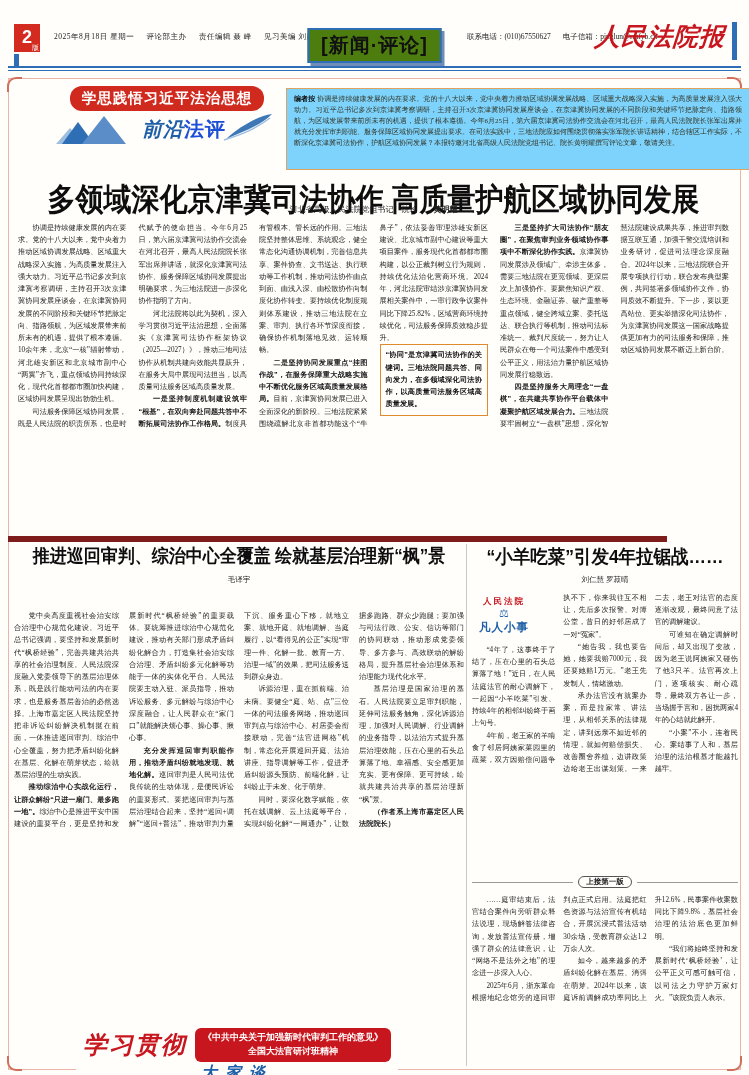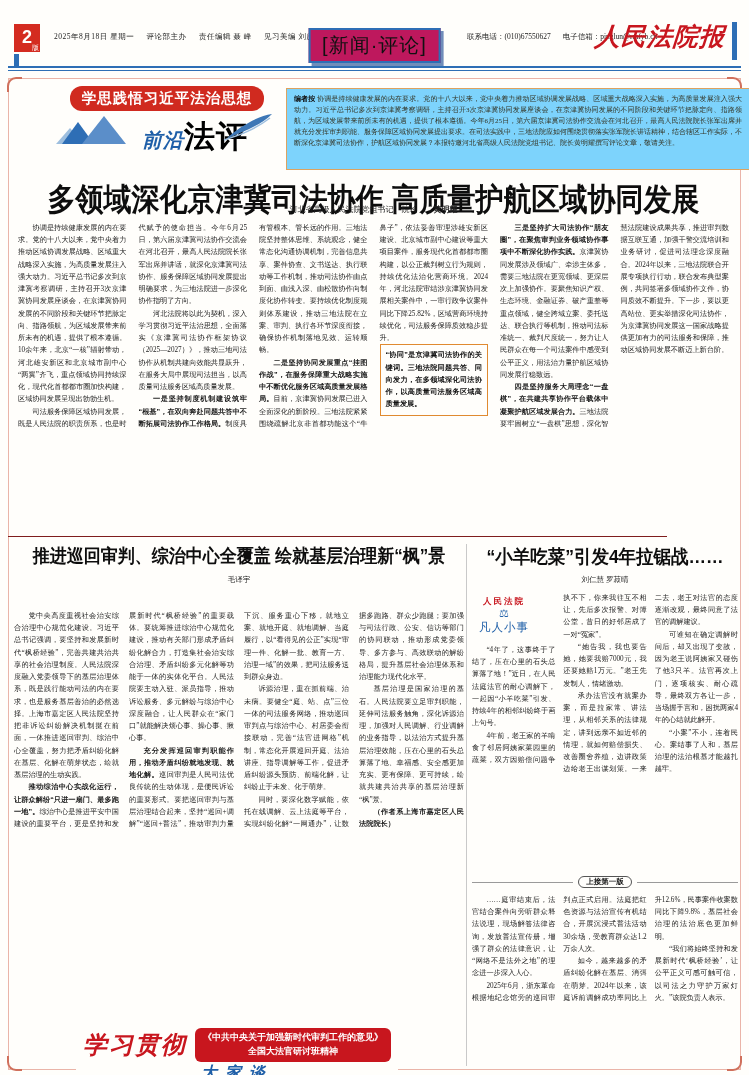--- a/index.html
+++ b/index.html
@@ -6,51 +6,51 @@
   .page{position:relative;width:749px;height:1075px;margin:0 auto;background:#fffefb;overflow:hidden;
         font-family:"Liberation Serif",serif;color:#1b1b1b;}
   
   .masthead{position:absolute;left:12px;top:20px;width:725px;height:44px;}
   .pagenum{position:absolute;left:2px;top:4px;width:26px;height:28px;background:#d42b20;color:#fff;
            font-family:"Liberation Sans",sans-serif;font-weight:900;font-size:18px;line-height:26px;text-align:center;}
   .pagenum .ed{position:absolute;right:1px;bottom:0;font-size:7px;font-weight:400;line-height:8px;}
   .bluechip{position:absolute;left:2px;top:34px;width:5px;height:12px;background:#2e6eb5;}
   .meta{position:absolute;left:42px;top:12px;font-size:7.5px;color:#222;letter-spacing:.5px;white-space:nowrap;}
   .meta span{margin-right:10px;}
-  .sectionbox{position:absolute;left:50%;top:8px;transform:translateX(-50%);background:#be185d;
+  .sectionbox{position:absolute;left:50%;top:8px;transform:translateX(-50%);background:#4d7c0f;
               border:2px solid #2e6eb5;box-shadow:3px 3px 0 rgba(35,80,150,.65);padding:2px 12px;
-              font-family:"Liberation Sans",sans-serif;font-weight:400;font-size:20px;letter-spacing:1px;color:#111;}
+              font-family:"Liberation Sans",sans-serif;font-weight:700;font-size:20px;letter-spacing:1px;color:#111;}
   .contact{position:absolute;left:455px;top:12px;font-size:7.5px;color:#222;white-space:nowrap;}
   .contact span{margin-right:10px;}
   .papername{position:absolute;right:12px;top:0px;color:#c8161e;font-weight:900;font-size:25px;
              font-family:"Liberation Serif",serif;font-style:italic;letter-spacing:1px;transform:skewX(-4deg);}
   .edgebar{position:absolute;right:0;top:2px;width:5px;height:38px;background:#2e6eb5;}
   .toprule{position:absolute;left:8px;top:66px;width:733px;border-top:2px solid #2e6eb5;}
   .toprule2{position:absolute;left:8px;top:70px;width:733px;border-top:1px solid #2e6eb5;}
   
   .frame{position:absolute;left:8px;top:78px;width:731px;height:990px;border:1px solid #eab4a8;}
   .corner{position:absolute;width:13px;height:13px;border:2px solid #d0705c;}
   .c-tl{left:-2px;top:-2px;border-right:none;border-bottom:none;border-top-left-radius:9px;}
   .c-tr{right:-2px;top:-2px;border-left:none;border-bottom:none;border-top-right-radius:9px;}
   .c-bl{left:-2px;bottom:-2px;border-right:none;border-top:none;border-bottom-left-radius:9px;}
   .c-br{right:-2px;bottom:-2px;border-left:none;border-top:none;border-bottom-right-radius:9px;}
   
-  .feature{position:absolute;left:8px;top:78px;width:659px;height:458px;border-bottom:1px solid #7f1d1d;}
+  .feature{position:absolute;left:8px;top:78px;width:659px;height:458px;border-bottom:6px solid #7f1d1d;}
   .logo{position:absolute;left:48px;top:8px;width:222px;height:66px;text-align:center;}
   .logo-banner{display:inline-block;background:#d02a1f;color:#fff;border-radius:12px;
                font-family:"Liberation Sans",sans-serif;font-weight:700;font-size:14.5px;
                padding:3px 12px;letter-spacing:1px;}
   .logo-bottom{position:relative;height:34px;margin-top:1px;}
   .mt{position:absolute;bottom:2px;width:0;height:0;border-style:solid;}
   .mt1{left:6px;border-width:0 16px 22px 16px;border-color:transparent transparent #2e6eb5 transparent;}
   .mt2{left:26px;border-width:0 22px 28px 22px;border-color:transparent transparent #5b8ec9 transparent;}
   .mt3{left:0px;border-width:0 14px 16px 14px;border-color:transparent transparent #9dbede transparent;}
   .logo-title{position:absolute;left:86px;top:4px;font-weight:900;font-size:20px;letter-spacing:1px;white-space:nowrap;}
   .lt-blue{color:#1f5fa8;font-style:italic;}
-  .lt-red{color:#000000;font-size:31px;text-align:right;}
+  .lt-red{color:#1d4ed8;font-size:20px;text-align:right;}
   .quill{position:absolute;right:2px;top:0px;}
   .note{position:absolute;left:278px;top:10px;width:448px;height:70px;background:#7dd3fc;border:1px solid #dda35f;
         padding:5px 7px;font-size:7px;line-height:1.58;text-align:justify;overflow:hidden;color:#332;}
   .note b{color:#111;}
   .main-headline{position:absolute;left:12px;top:82px;width:707px;text-align:center;
                  font-family:"Liberation Sans",sans-serif;font-weight:900;font-size:28px;color:#0d0d0d;
                  transform:scaleY(1.12);transform-origin:top;letter-spacing:0px;white-space:nowrap;}
   .main-byline{position:absolute;left:0;top:126px;width:731px;text-align:center;font-size:8px;color:#222;}
   .main-byline b{margin-left:14px;}
   .cols{column-gap:12px;font-size:7.2px;line-height:1.7;text-align:justify;}
@@ -80,21 +80,21 @@
   .swoosh{position:absolute;left:10px;bottom:-2px;}
   
   .right-article{position:absolute;left:472px;top:544px;width:266px;height:524px;}
   .ra-headline{text-align:center;font-family:"Liberation Sans",sans-serif;font-weight:900;font-size:17.5px;
                color:#0d0d0d;transform:scaleY(1.08);transform-origin:top;white-space:nowrap;}
   .ra-authors{text-align:center;font-size:7.5px;margin-top:7px;color:#222;}
   .ra-cols{position:absolute;left:0;top:48px;width:266px;height:278px;column-count:3;column-gap:8px;}
   .stamp{float:left;width:64px;height:46px;margin:2px 5px 4px 0;text-align:center;
          font-family:"Liberation Sans",sans-serif;}
   .stamp-top{color:#c8161e;font-weight:700;font-size:8.5px;letter-spacing:2px;}
-  .stamp-bottom{color:#1f5fa8;font-weight:400;font-size:11.5px;letter-spacing:1px;text-align:center;}
+  .stamp-bottom{color:#1f5fa8;font-weight:700;font-size:11.5px;letter-spacing:1px;text-align:center;}
   .stamp-scale{color:#1f5fa8;font-size:11px;line-height:10px;}
   .cont-divider{position:absolute;left:0;top:332px;width:266px;display:flex;align-items:center;gap:5px;}
   .cont-divider .ln{flex:1;border-top:1px solid #9a9a9a;}
   .cont-pill{border:1px solid #555;border-radius:8px;padding:0px 7px;font-size:7.5px;font-weight:700;
              font-family:"Liberation Sans",sans-serif;white-space:nowrap;color:#111;}
   .cont-cols{position:absolute;left:0;top:350px;width:266px;height:172px;column-count:3;column-gap:8px;}
 </style>
 </head>
 <body>
 

